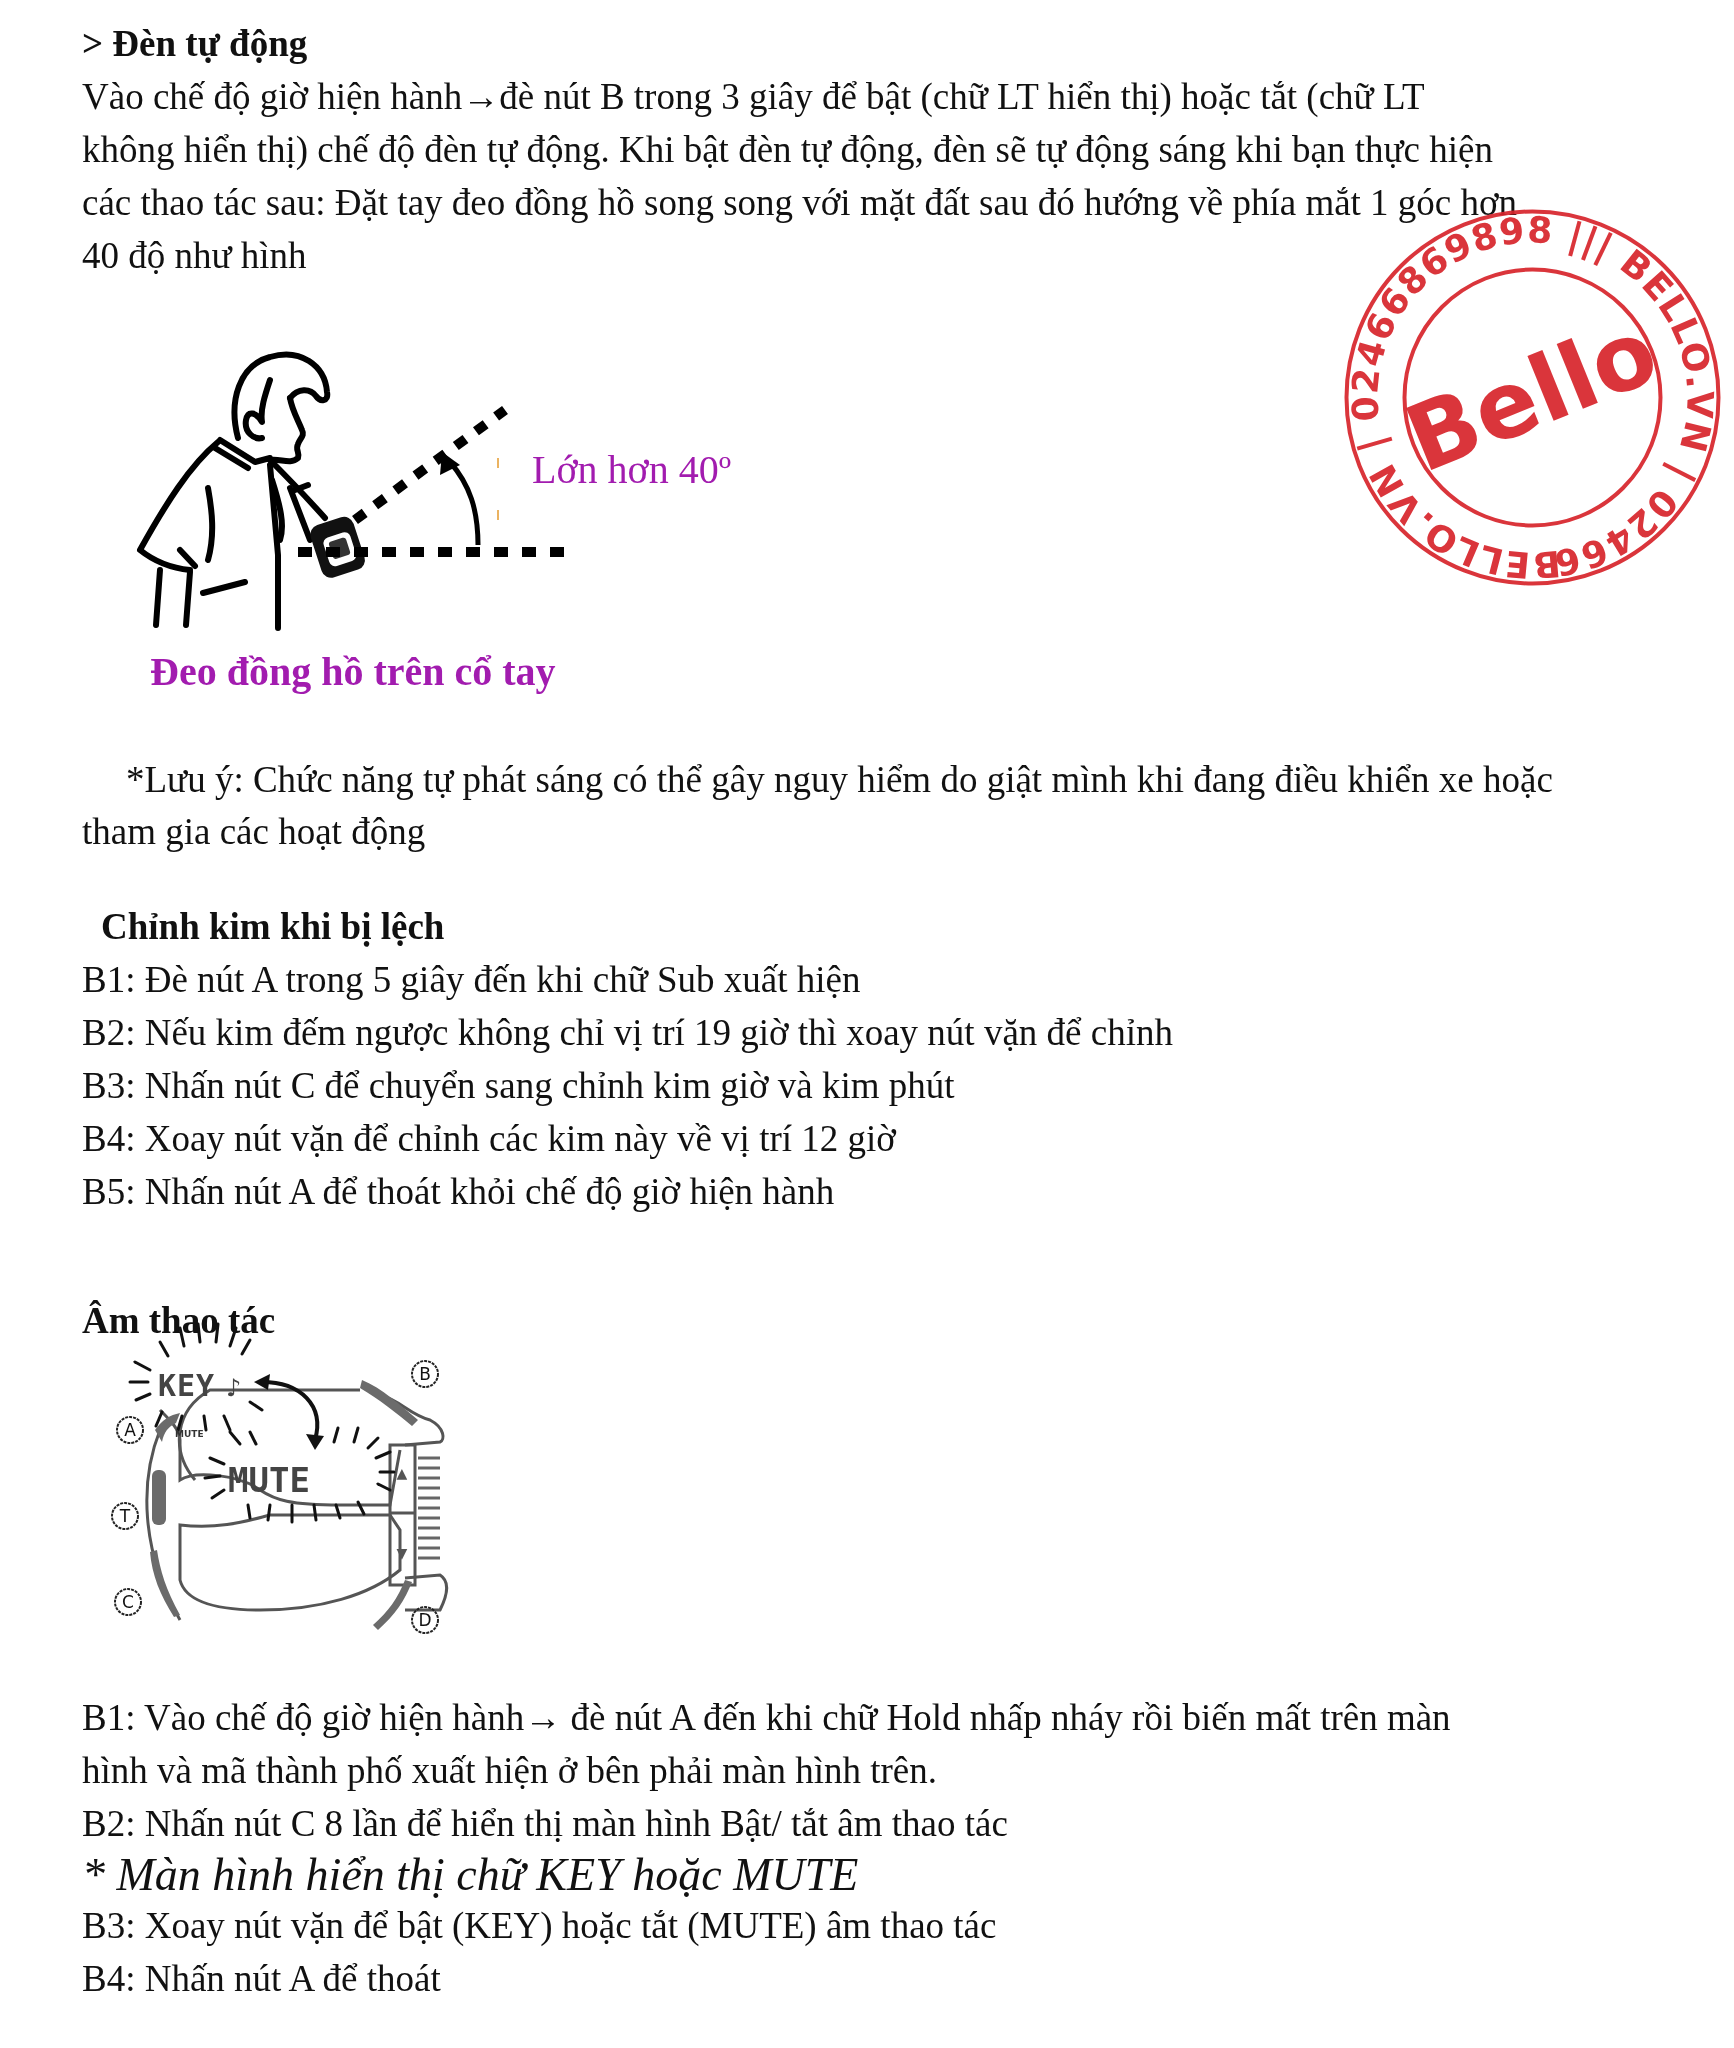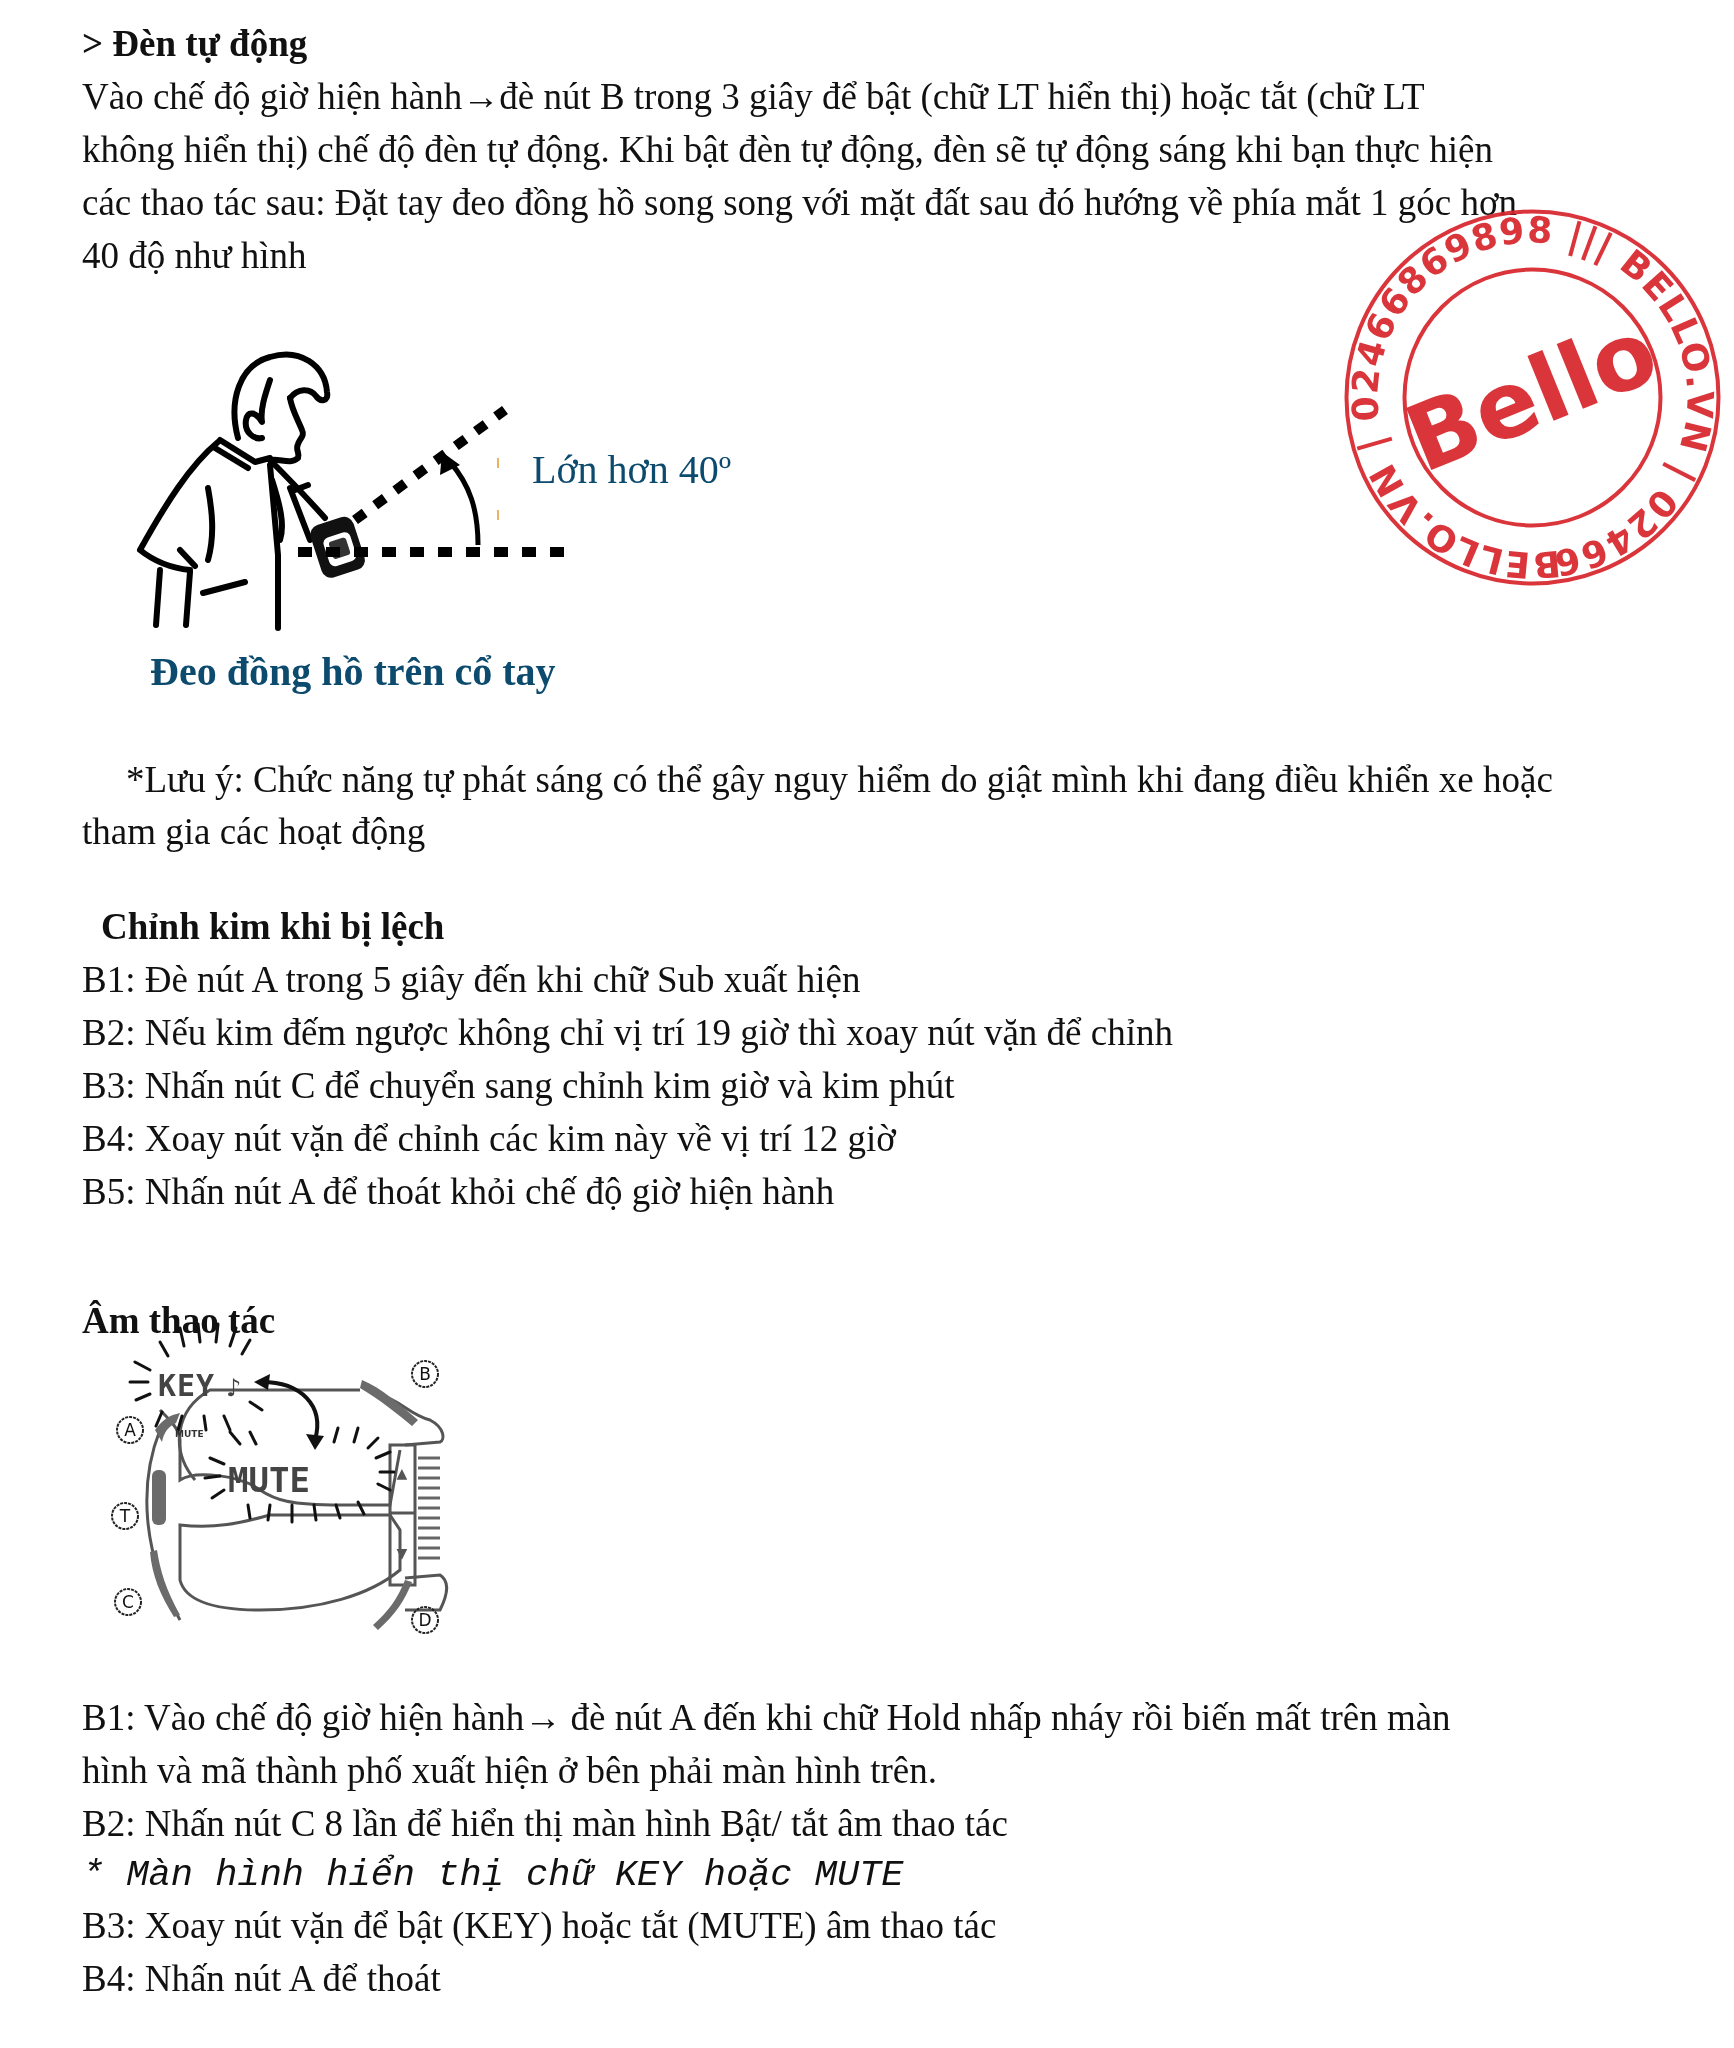--- a/index.html
+++ b/index.html
@@ -6,25 +6,25 @@
   body {
     width: 1734px; height: 2048px; position: relative; overflow: hidden;
     font-family: "Liberation Serif", "DejaVu Serif", serif;
     color: #111111;
   }
   .line {
     position: absolute; left: 82px; font-size: 37px; line-height: 44px;
     white-space: nowrap;
   }
   .bold { font-weight: bold; }
-  .italic { font-style: italic; font-size: 37px; font-family: Liberation Mono, monospace; }
+  .italic { font-style: italic; font-size: 46px; }
   .figure { position: absolute; }
   .fig-label {
     position: absolute; font-family: "Liberation Serif", serif;
-    font-size: 40px; line-height: 44px; white-space: nowrap; color: #0c4a6e;
+    font-size: 40px; line-height: 44px; white-space: nowrap; color: #a21caf;
   }
   .stamp { position: absolute; left: 1340px; top: 205px; width: 385px; height: 385px; }
 </style>
 </head>
 <body>
 
 <div class="line bold" style="top:22px;">&gt; Đèn tự động</div>
 <div class="line" style="top:75px;">Vào chế độ giờ hiện hành→đè nút B trong 3 giây để bật (chữ LT hiển thị) hoặc tắt (chữ LT</div>
 <div class="line" style="top:128px;">không hiển thị) chế độ đèn tự động. Khi bật đèn tự động, đèn sẽ tự động sáng khi bạn thực hiện</div>
 <div class="line" style="top:181px;">các thao tác sau: Đặt tay đeo đồng hồ song song với mặt đất sau đó hướng về phía mắt 1 góc hơn</div>

